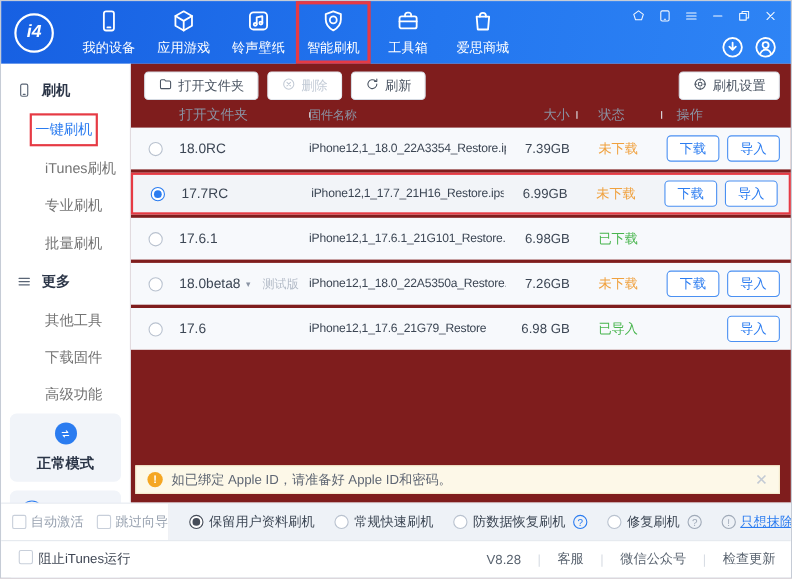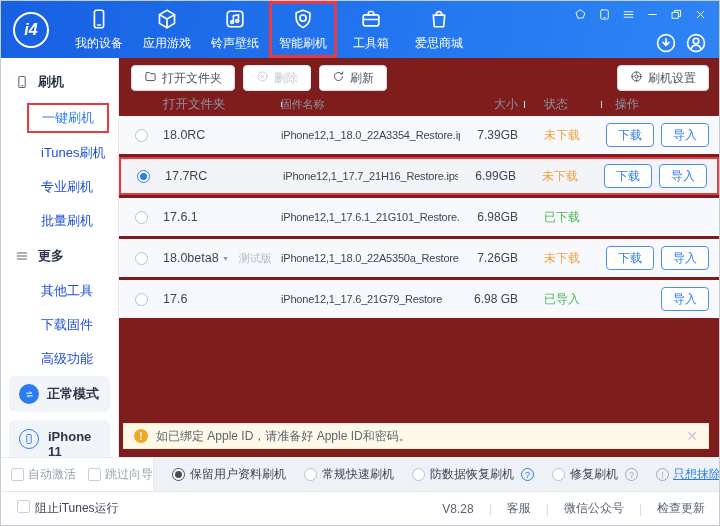--- a/index.html
+++ b/index.html
@@ -33,25 +33,25 @@
   .circle-btn { cursor:pointer; }
 
   
   .middle { flex:1; display:flex; min-height:0; }
   .sidebar { flex:0 0 118px; border-right:1px solid #e8ebf1; background:#fff;
              display:flex; flex-direction:column; padding:6px 0 8px; }
   .side-section-title { display:flex; align-items:center; gap:9px; padding:9px 0 9px 14px;
                         font-size:13px; font-weight:bold; color:#2c3648; }
   .side-ic { color:#5a6575; display:flex; }
   .side-ic svg { width:14px; height:14px; }
-  .side-item { padding:8px 0 8px 40px; font-size:13px; color:#1d4ed8; cursor:pointer; white-space:nowrap; }
+  .side-item { padding:8px 0 8px 40px; font-size:13px; color:#737373; cursor:pointer; white-space:nowrap; }
   .side-item.active { color:#2b7cf0; padding:3px 0 3px 26px; }
-  .red-box { display:inline-block; border:2px solid #e63a44; padding:4px 13px; }
+  .red-box { display:inline-block; border:2px solid #e63a44; padding:4px 3px; }
   .mode-box { margin:auto 8px 8px; background:#f1f4f9; border-radius:6px; padding:8px 10px;
-              display:flex; align-items:center; gap:8px; font-size:13px; font-weight:bold; color:#2c3648; cursor:pointer; }
+              display:flex; align-items:center; gap:8px; font-size:13px; font-weight:bold; color:#2c3648; cursor:pointer;flex-direction:column; }
   .mode-icon { width:20px; height:20px; border-radius:50%; background:#2b7cf0; color:#fff;
                display:flex; align-items:center; justify-content:center; flex:0 0 20px; }
   .mode-icon svg { width:13px; height:13px; }
   .device-box { margin:0 8px 2px; background:#f1f4f9; border-radius:6px; padding:9px 10px; display:flex; gap:9px; cursor:pointer; }
   .device-ic { width:20px; height:20px; border-radius:50%; border:1.5px solid #2b7cf0; color:#2b7cf0;
                display:flex; align-items:center; justify-content:center; flex:0 0 20px; }
   .device-ic svg { width:12px; height:12px; }
   .device-name { font-size:13px; font-weight:bold; color:#2c3648; }
   .capacity-pill { display:inline-block; background:#e7f0fe; border:1px solid #bcd7fb; color:#2b7cf0;
                    font-size:10px; border-radius:9px; padding:1px 9px; margin:4px 0 3px; }

